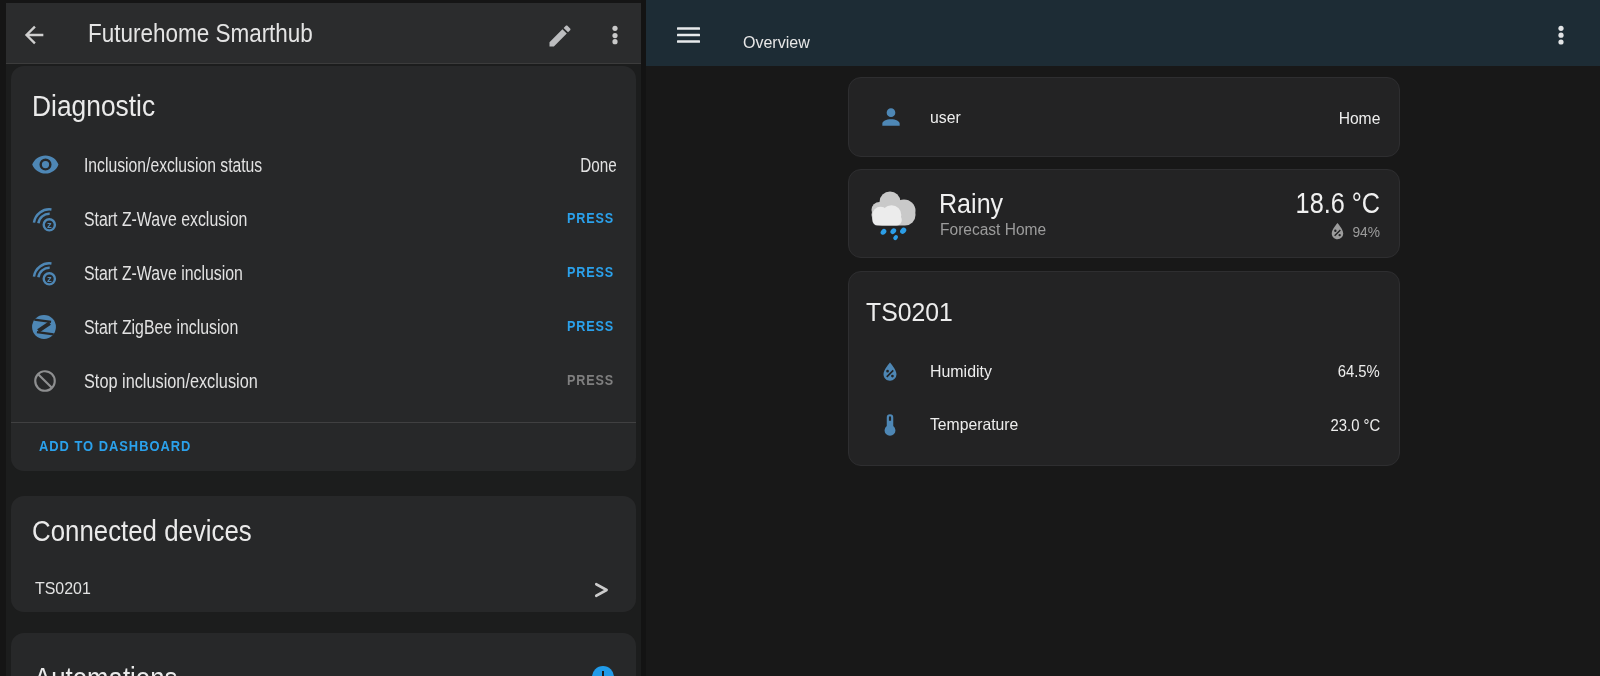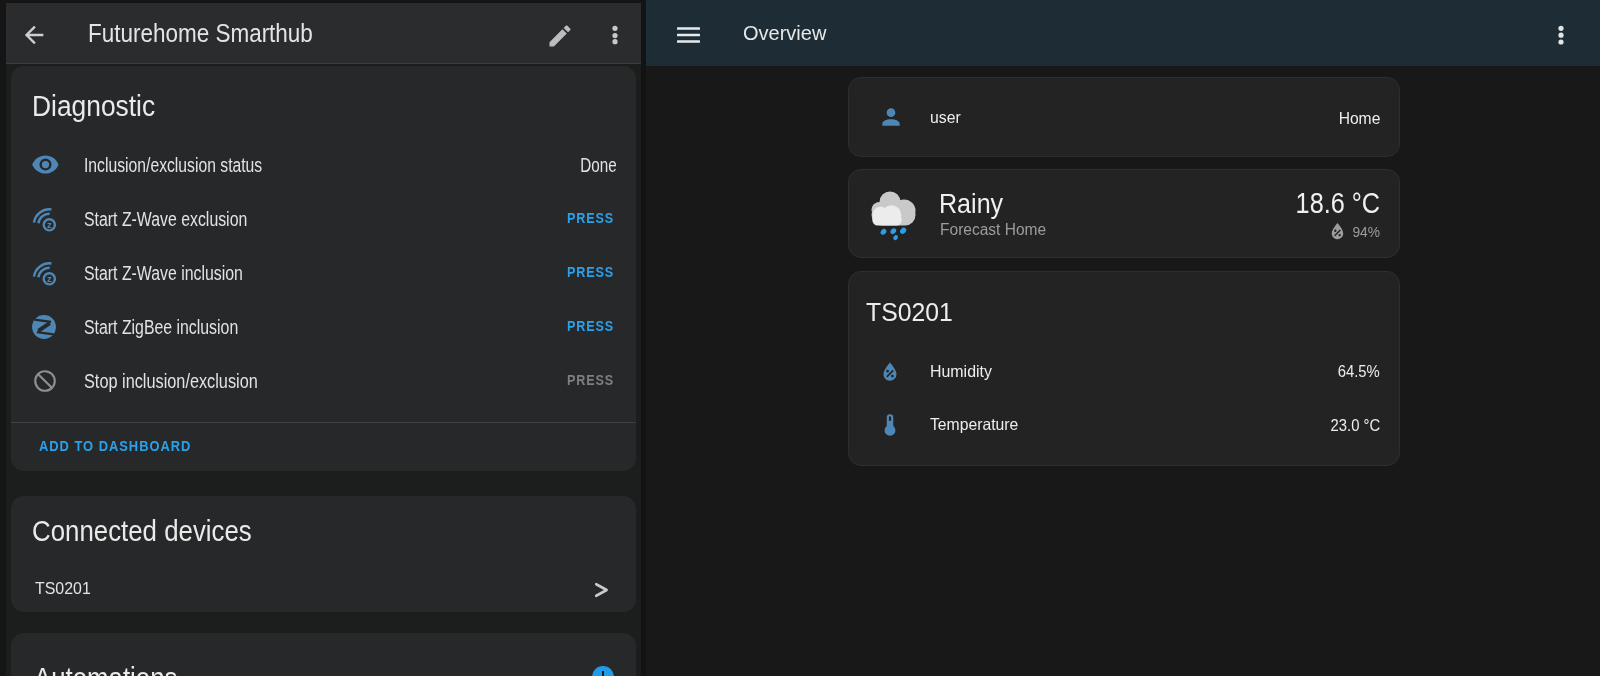--- a/index.html
+++ b/index.html
@@ -101,21 +101,21 @@
 
 <div class="abs" style="left:646px;top:0;width:954px;height:676px;background:#181818;"></div>
 <div class="abs" style="left:646px;top:0;width:954px;height:66px;background:#1d2c35;"></div>
 <svg style="left:676px;top:24px;" width="26" height="22" viewBox="0 0 26 22">
     <g fill="#e7eaec">
       <rect x="1" y="3.2" width="23" height="2.6" rx="0.5"></rect>
       <rect x="1" y="9.7" width="23" height="2.6" rx="0.5"></rect>
       <rect x="1" y="16.2" width="23" height="2.6" rx="0.5"></rect>
     </g>
   </svg>
-<div class="t" style="left:743px;top:23px;font-size:20px;color:#e7e7e7;">Overview</div>
+<div class="t" style="left:743px;top:35px;font-size:16px;color:#e7e7e7;">Overview</div>
 <svg style="left:1553px;top:22px;" width="16" height="26" viewBox="0 0 16 26">
     <g fill="#e2e4e6">
       <circle cx="8" cy="6.3" r="2.6"></circle>
       <circle cx="8" cy="13.2" r="2.6"></circle>
       <circle cx="8" cy="20" r="2.6"></circle>
     </g>
   </svg>
 
 <div class="rcard" style="left:848px;top:77px;width:552px;height:80px;"></div>
 <svg style="left:877.5px;top:104px;" width="26" height="26" viewBox="0 0 24 24">

